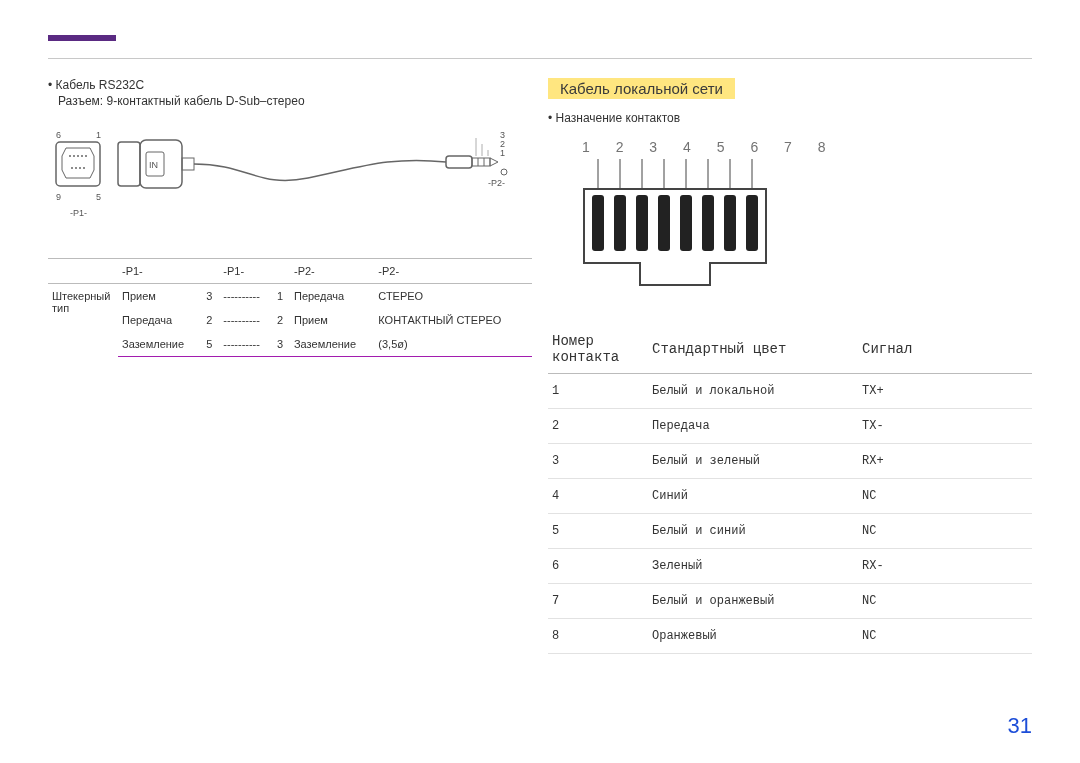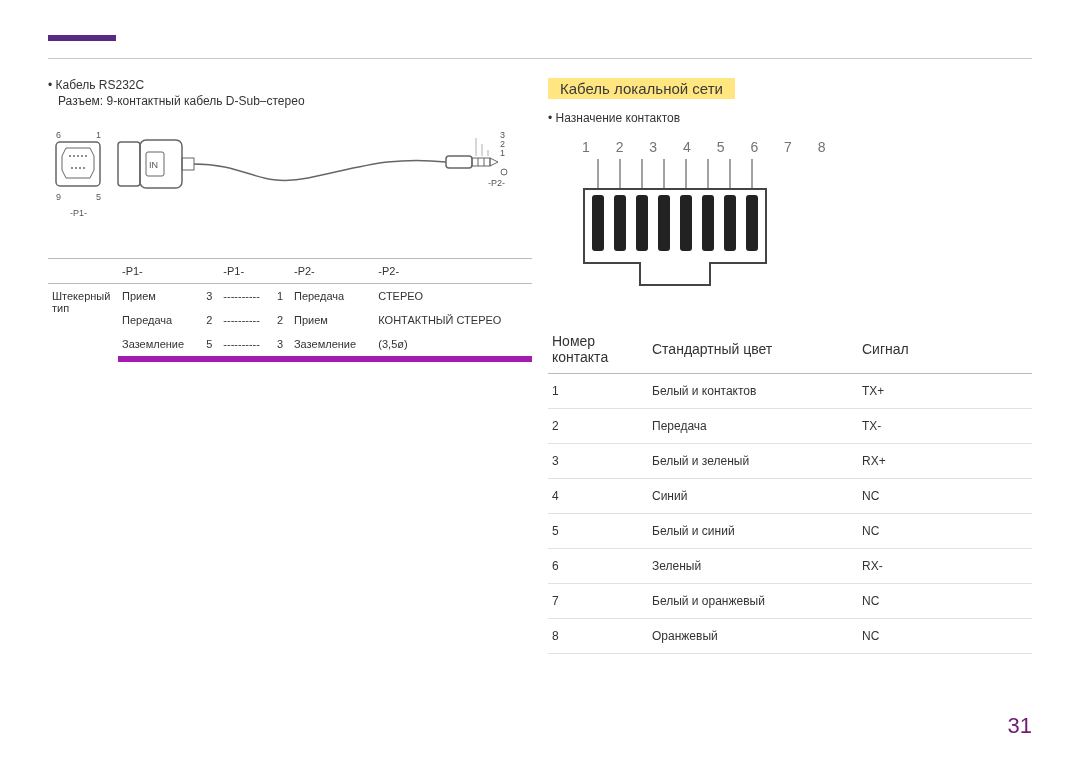--- a/index.html
+++ b/index.html
@@ -67,21 +67,21 @@
   table.leftTbl th, table.leftTbl td {
     text-align: left;
     padding: 6px 4px;
     vertical-align: top;
   }
   table.leftTbl .hdr td {
     border-top: 1px solid #bbb;
     border-bottom: 1px solid #bbb;
     font-weight: normal;
   }
-  table.leftTbl tr.last td { border-bottom: 6px solid #a21caf; margin-left: 44px; }
+  table.leftTbl tr.last td { border-bottom: 1px solid #a21caf; margin-left: 44px; }
   
   .lan-title {
     display: inline-block;
     background: #ffe680;
     color: #3a3a3a;
     font-size: 15px;
     padding: 2px 12px;
     margin-bottom: 6px;
   }
   .rj45 {
@@ -94,39 +94,40 @@
     margin-left: 4px;
     margin-bottom: 4px;
     color: #737373;
   }
   table.lanTbl {
     border-collapse: collapse;
     width: 100%;
     font-size: 12px;
     color: #333;
     margin-top: 22px;
+    font-family: Liberation Mono, monospace;
   }
   table.lanTbl th {
     text-align: left;
     font-weight: normal;
     font-size: 14px;
     color: #333;
     padding: 8px 4px;
     border-bottom: 1px solid #bbb;
   }
   table.lanTbl td {
     padding: 10px 4px;
     border-bottom: 1px solid #e2e2e2;
   }
   .page-num {
     position: absolute;
     right: 48px;
     bottom: 24px;
     font-size: 22px;
-    color: #701a75;
+    color: #1d4ed8;
   }
   .small-label { font-size: 9px; fill:#555; font-family: Arial; }
 </style>
 </head>
 <body>
 
 <div class="purple-tab"></div>
 <div class="top-rule"></div>
 
 <div class="inner">
@@ -267,21 +268,21 @@
 
     <table class="lanTbl">
       <tbody>
           <tr>
         <th style="width:100px">Номер контакта</th>
         <th style="width:210px">Стандартный цвет</th>
         <th>Сигнал</th>
       </tr>
       <tr>
             <td>1</td>
-            <td>Белый и контактов</td>
+            <td>Белый и локальной</td>
             <td>TX+</td>
           </tr>
       <tr>
             <td>2</td>
             <td>Передача</td>
             <td>TX-</td>
           </tr>
       <tr>
             <td>3</td>
             <td>Белый и зеленый</td>

